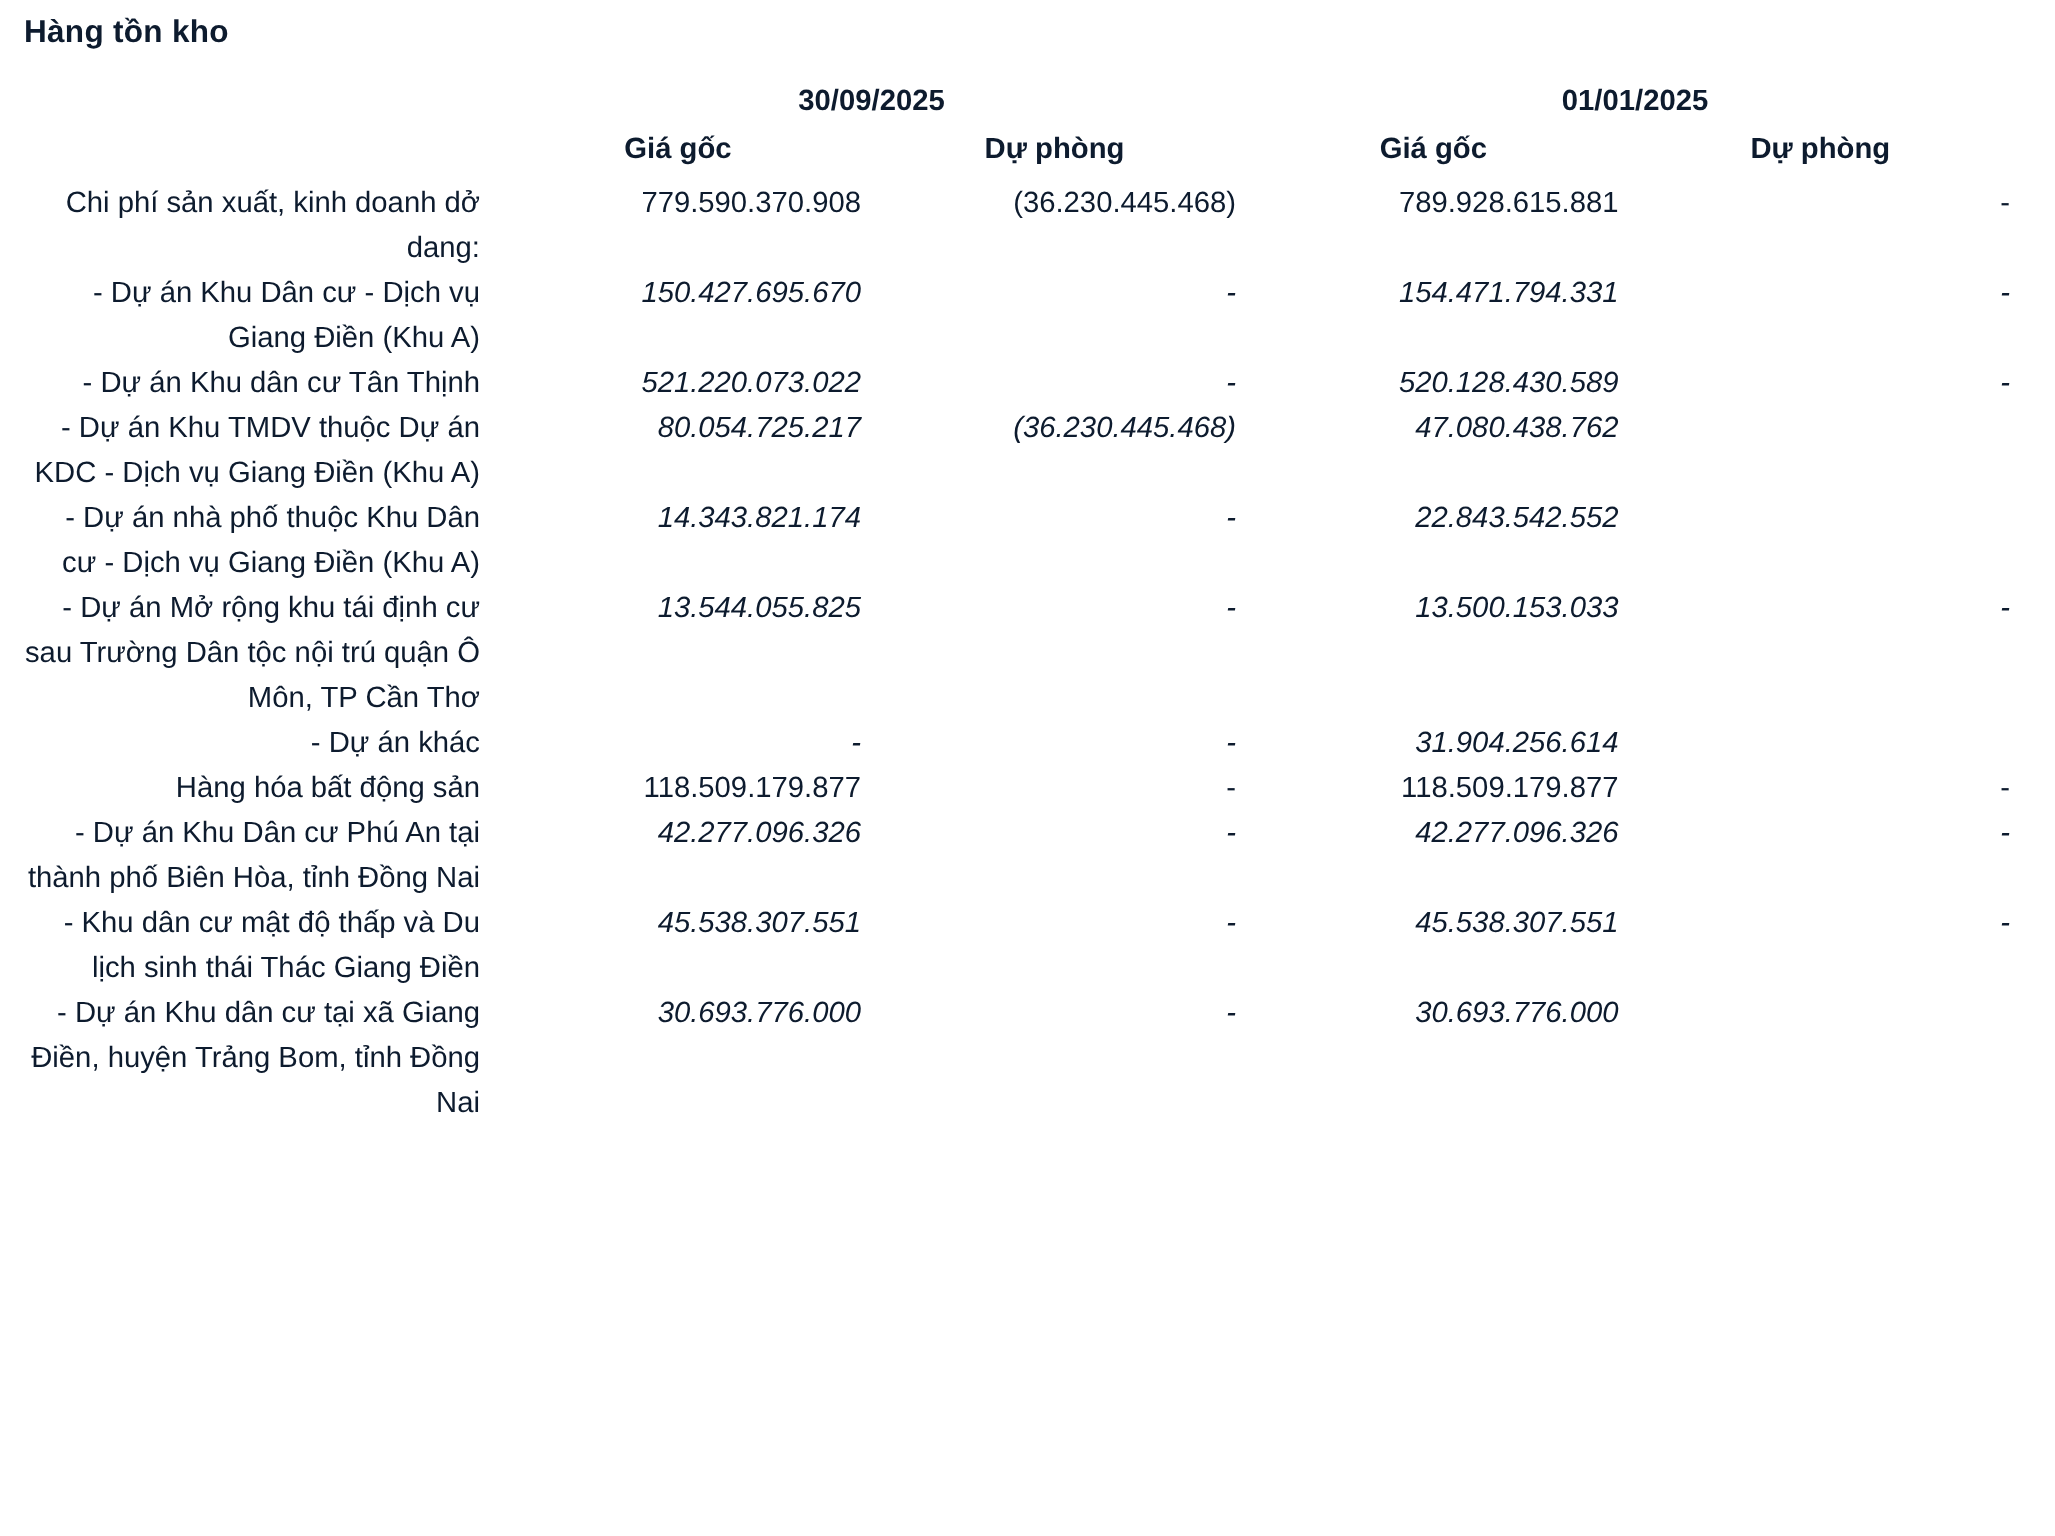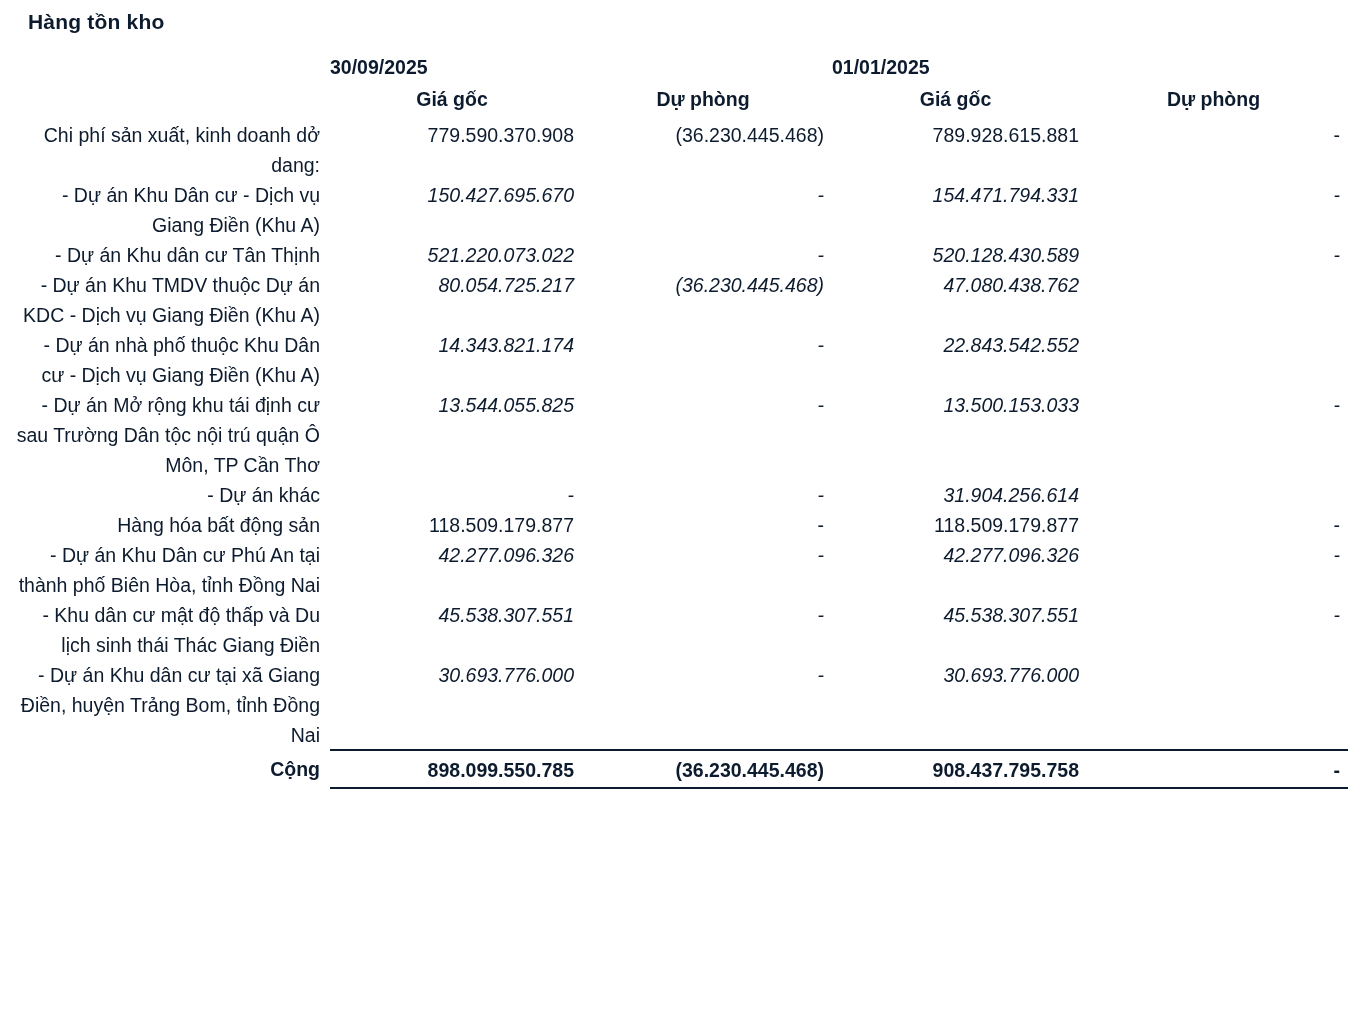--- a/index.html
+++ b/index.html
@@ -22,21 +22,20 @@
     padding: 0;
     box-sizing: border-box;
   }
   .title {
     position: absolute;
     left: 16px;
     top: 10px;
     font-size: 21px;
     font-weight: bold;
     letter-spacing: 0.2px;
-    margin-left: 12px;
   }
   table.fin {
     position: absolute;
     top: 52px;
     left: 0px;
     width: 1348px;
     border-collapse: collapse;
     table-layout: fixed;
   }
   table.fin col.c-label { width: 330px; }
@@ -45,21 +44,21 @@
   table.fin col.c-c { width: 255px; }
   table.fin col.c-d { width: 261px; }
 
   th, td {
     vertical-align: top;
     padding: 0;
     font-size: 19.5px;
     line-height: 30px;
   }
   .hdr-period {
-    text-align: left;
+    text-align: center;
     font-weight: bold;
     font-size: 19.5px;
     padding-bottom: 2px;
     white-space: nowrap;
   }
   .hdr-sub {
     text-align: center;
     font-weight: bold;
     font-size: 19.5px;
     padding-right: 8px;
@@ -193,23 +192,16 @@
           <td class="num italic">45.538.307.551</td>
           <td class="num italic">-</td>
         </tr>
         <tr>
           <td class="lbl italic">- Dự án Khu dân cư tại xã Giang Điền, huyện Trảng Bom, tỉnh Đồng Nai</td>
           <td class="num italic">30.693.776.000</td>
           <td class="num italic">-</td>
           <td class="num italic">30.693.776.000</td>
           <td class="num italic"></td>
         </tr>
-        <tr class="total">
-          <td class="lbl">Cộng</td>
-          <td class="num">898.099.550.785</td>
-          <td class="num">(36.230.445.468)</td>
-          <td class="num">908.437.795.758</td>
-          <td class="num">-</td>
-        </tr>
       </tbody>
   </table>
 
 </div>
 
 </body></html>

